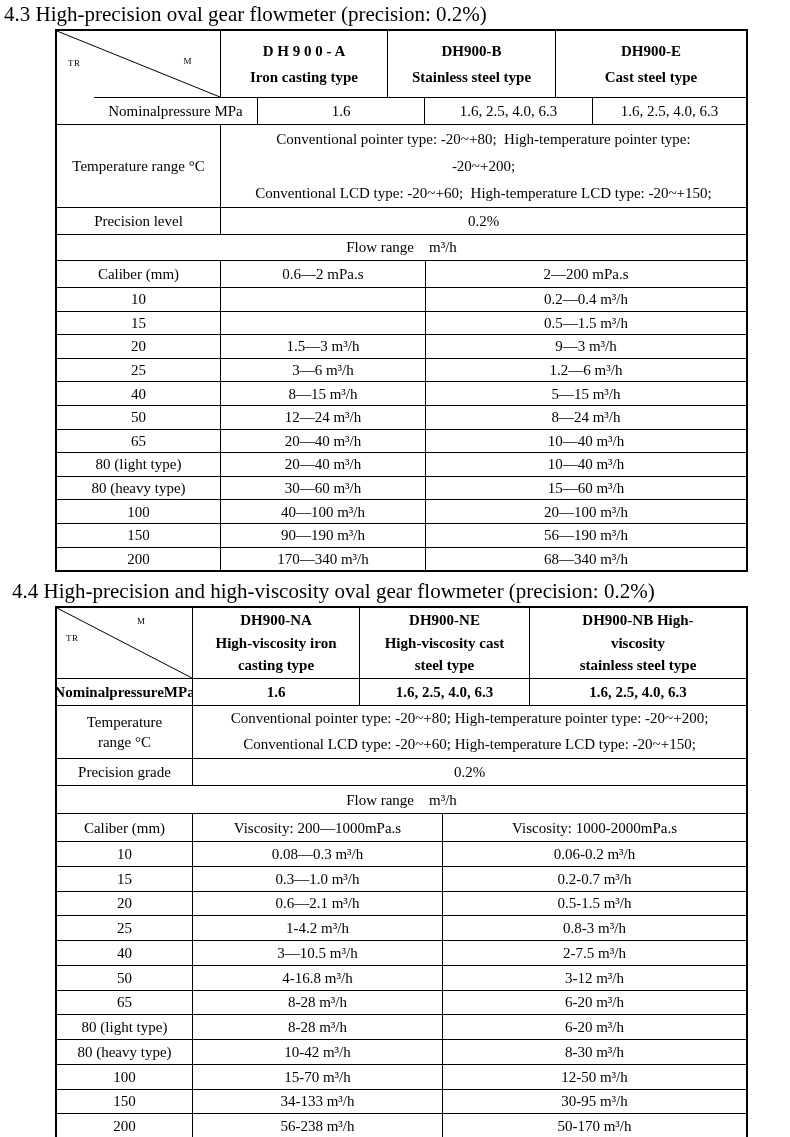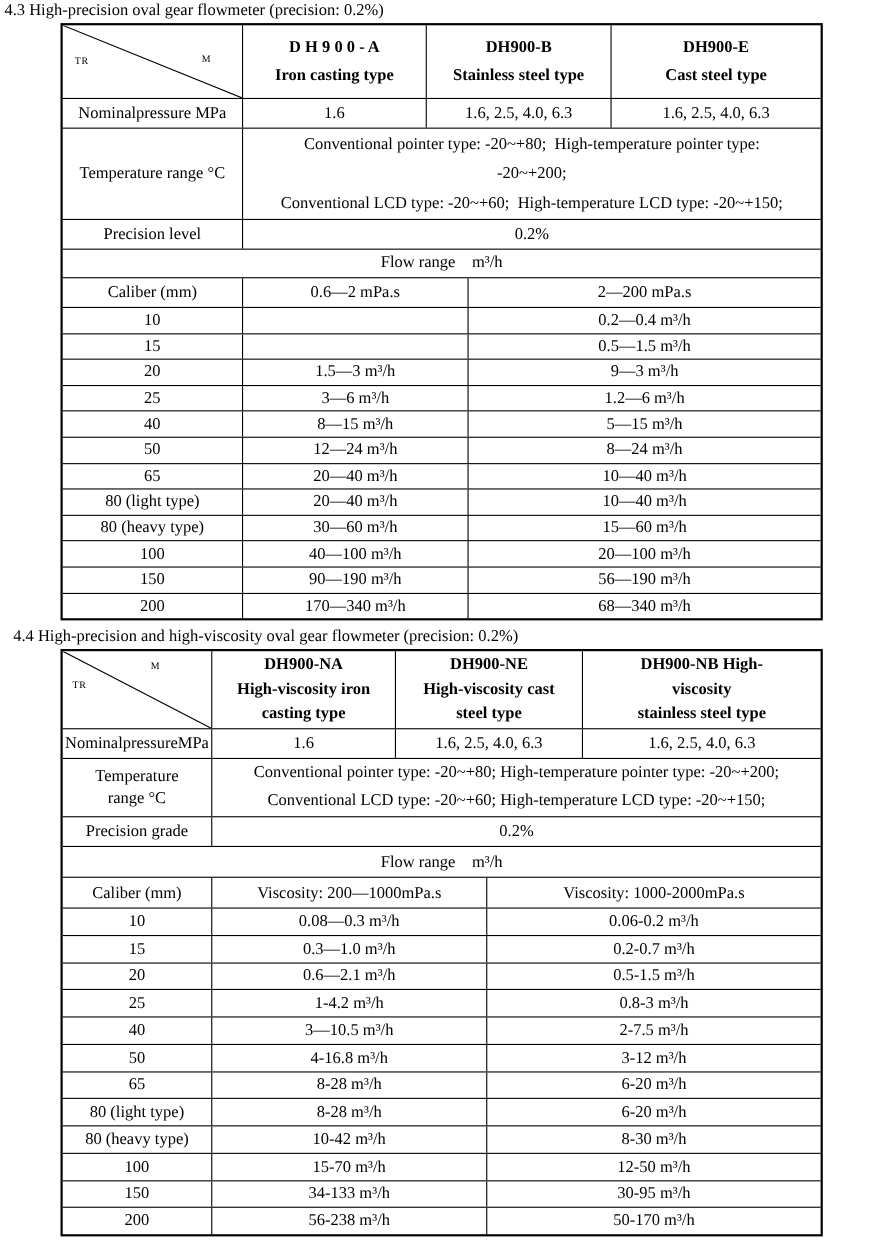--- a/index.html
+++ b/index.html
@@ -5,21 +5,21 @@
   * { margin: 0; padding: 0; box-sizing: border-box; }
   html, body { background: #fff; }
   body {
     width: 790px; height: 1137px;
     font-family: "Liberation Serif", "DejaVu Serif", serif;
     color: #000;
     position: relative;
     overflow: hidden;
   }
   .section-title {
-    font-size: 15px;
+    font-size: 21px;
     padding: 2px 0 0 4px;
     white-space: nowrap;
   }
   .section-title.second { margin-top: 5px; padding-left: 12px; }
   .tbl {
     width: 693px;
     margin-left: 55px;
     margin-top: 2px;
     border: 2px solid #000;
   }
@@ -44,28 +44,28 @@
   .t1-full { grid-template-columns: 1fr; }
   .t1-data { grid-template-columns: 163px 205px 1fr; }
   
   .t2-head { grid-template-columns: 135px 167px 170px 1fr; }
   .t2-span { grid-template-columns: 135px 1fr; }
   .t2-full { grid-template-columns: 1fr; }
   .t2-data { grid-template-columns: 135px 250px 1fr; }
 
   
   .t1 .r-models  { height: 66px; }
-  .t1 .r-press   { height: 27px; }
+  .t1 .r-press   { height: 27px; margin-left: 37px; }
   .t1 .r-temp    { height: 83px; }
   .t1 .r-prec    { height: 27px; }
   .t1 .r-flow    { height: 26px; }
   .t1 .r-calhead { height: 27px; }
   .t1 .r-data    { height: 23.6px; }
   .t2 .r-models  { height: 70px; }
-  .t2 .r-press   { height: 27px; }
+  .t2 .r-press   { height: 27px; font-weight: bold; }
   .t2 .r-temp    { height: 53px; }
   .t2 .r-prec    { height: 27px; }
   .t2 .r-flow    { height: 28px; }
   .t2 .r-calhead { height: 28px; }
   .t2 .r-data    { height: 24.75px; }
 
   .model-cell { line-height: 1.75; }
   .t2 .model-cell { line-height: 1.5; text-align: right; }
   .temp-cell { line-height: 1.8; }
   .t2 .temp-cell { line-height: 1.72; }

